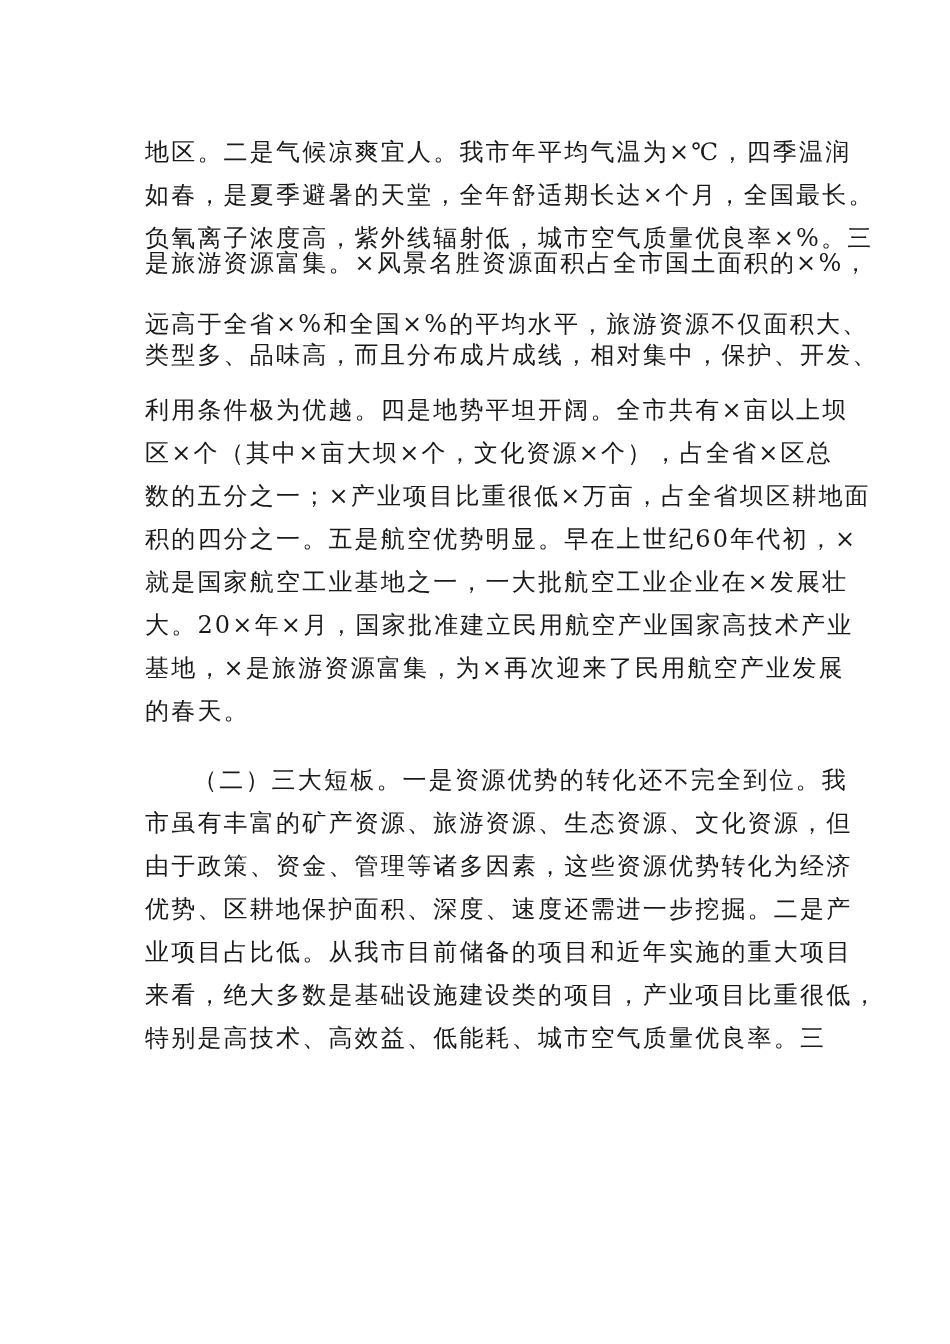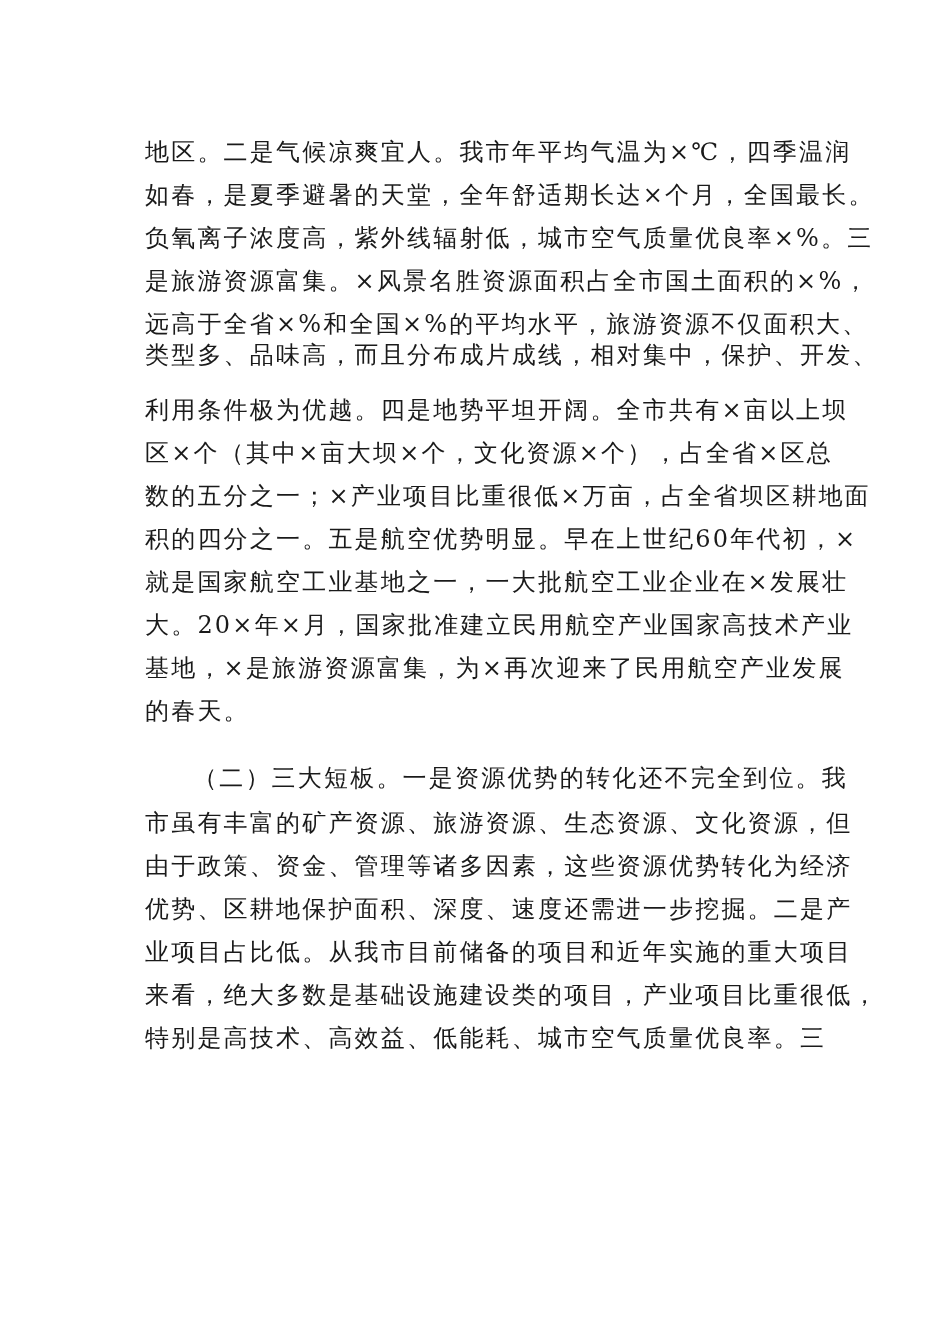--- a/index.html
+++ b/index.html
@@ -27,33 +27,32 @@
       left: 145px;
       width: 660px;
       height: 30px;
       font-size: 24px;
       line-height: 30px;
       white-space: nowrap;
       letter-spacing: 2.2px;
     }
     .line.indent {
       left: 193px;
-      font-family: Liberation Mono, monospace;
     }
   </style>
 </head>
 <body>
 
 <div class="page">
 
   <div>
     <div class="line" style="top:137px">地区。二是气候凉爽宜人。我市年平均气温为×℃，四季温润</div>
     <div class="line" style="top:180px">如春，是夏季避暑的天堂，全年舒适期长达×个月，全国最长。</div>
     <div class="line" style="top:223px">负氧离子浓度高，紫外线辐射低，城市空气质量优良率×%。三</div>
-    <div class="line" style="top:266px">是旅游资源富集。×风景名胜资源面积占全市国土面积的×%，</div>
+    <div class="line" style="top:248px">是旅游资源富集。×风景名胜资源面积占全市国土面积的×%，</div>
     <div class="line" style="top:309px">远高于全省×%和全国×%的平均水平，旅游资源不仅面积大、</div>
     <div class="line" style="top:340px">类型多、品味高，而且分布成片成线，相对集中，保护、开发、</div>
     <div class="line" style="top:395px">利用条件极为优越。四是地势平坦开阔。全市共有×亩以上坝</div>
     <div class="line" style="top:438px">区×个（其中×亩大坝×个，文化资源×个），占全省×区总</div>
     <div class="line" style="top:481px">数的五分之一；×产业项目比重很低×万亩，占全省坝区耕地面</div>
     <div class="line" style="top:524px">积的四分之一。五是航空优势明显。早在上世纪60年代初，×</div>
     <div class="line" style="top:567px">就是国家航空工业基地之一，一大批航空工业企业在×发展壮</div>
     <div class="line" style="top:610px">大。20×年×月，国家批准建立民用航空产业国家高技术产业</div>
     <div class="line" style="top:653px">基地，×是旅游资源富集，为×再次迎来了民用航空产业发展</div>
     <div class="line" style="top:696px">的春天。</div>

